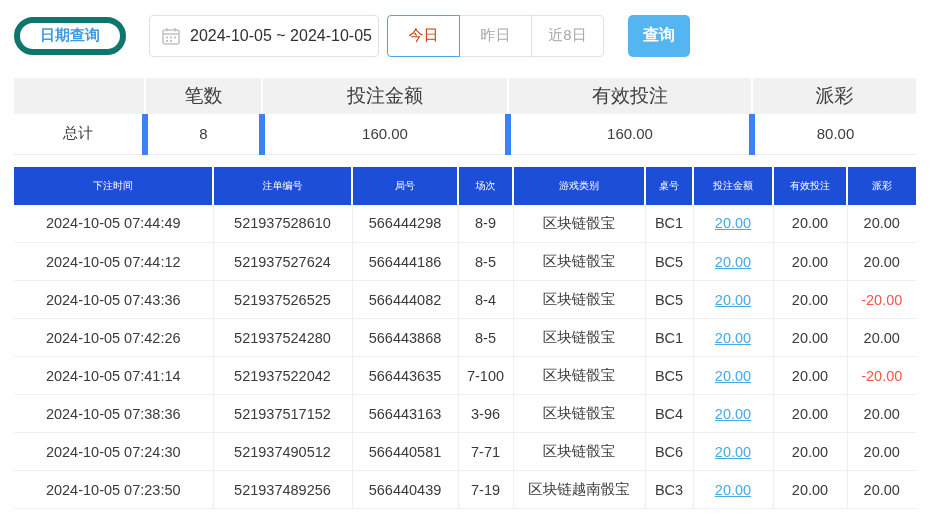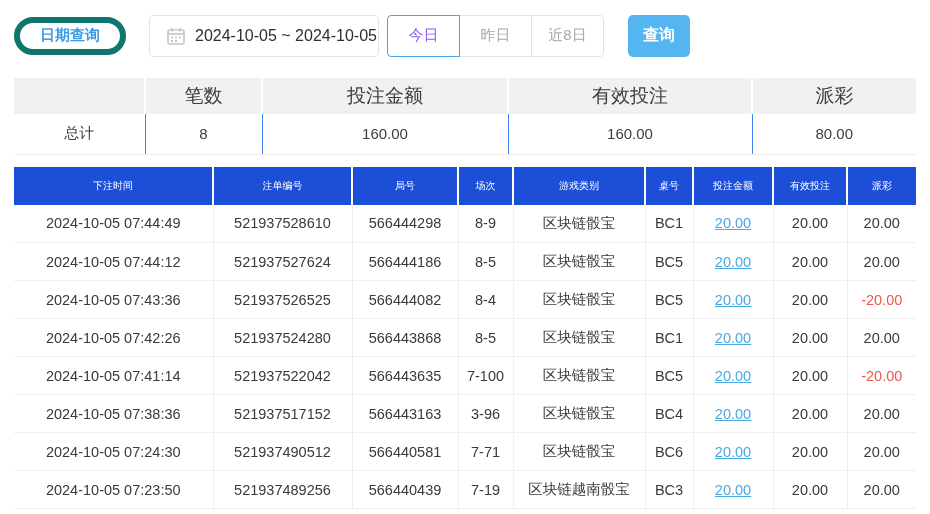--- a/index.html
+++ b/index.html
@@ -37,21 +37,21 @@
     margin-left: 13px;
   }
   .date-input {
     margin-left: 23px;
     height: 42px;
     width: 230px;
     border: 1px solid #e2e2e2;
     border-radius: 4px;
     display: flex;
     align-items: center;
-    padding: 0 17px;
+    padding: 0 12px;
     background: #fff;
     cursor: pointer;
   }
   .date-input .cal {
     width: 18px;
     height: 18px;
     margin-right: 10px;
     flex: 0 0 auto;
   }
   .date-input .val {
@@ -74,21 +74,21 @@
     display: inline-flex;
     align-items: center;
     justify-content: center;
     cursor: pointer;
     position: relative;
   }
   .seg.first { margin-left: 0; border-radius: 4px 0 0 4px; }
   .seg.last  { border-radius: 0 4px 4px 0; }
   .seg.active {
     border-color: #4aa5e8;
-    color: #8b5cf6;
+    color: #c2410c;
     z-index: 2;
   }
   .search-btn {
     margin-left: 24px;
     height: 42px;
     width: 62px;
     border: none;
     border-radius: 5px;
     background: #55b5f1;
     color: #fff;
@@ -114,21 +114,21 @@
     font-size: 19px;
     font-weight: normal;
     color: #3d3d3d;
     border-right: 2px solid #fff;
   }
   .summary th:last-child { border-right: none; }
   .summary td {
     height: 40px;
     font-size: 15px;
     background: #fff;
-    border-right: 1px solid #3b82f6;
+    border-right: 6px solid #3b82f6;
     border-bottom: 1px solid #ededed;
   }
   .summary td:last-child { border-right: none; }
   
   .records-wrap { padding: 12px 14px 0 14px; }
   .records thead th {
     background: #1d4ed8;
     color: #fff;
     font-weight: normal;
     font-size: 10px;

